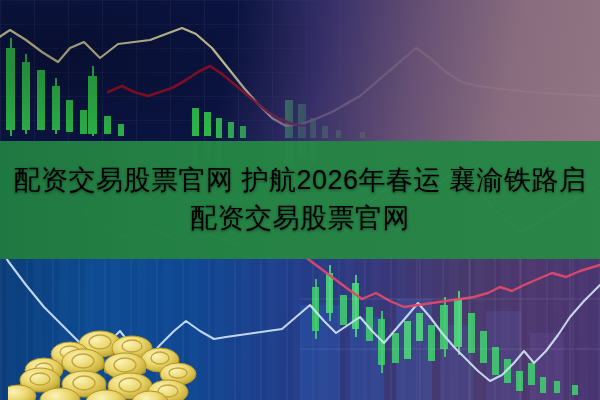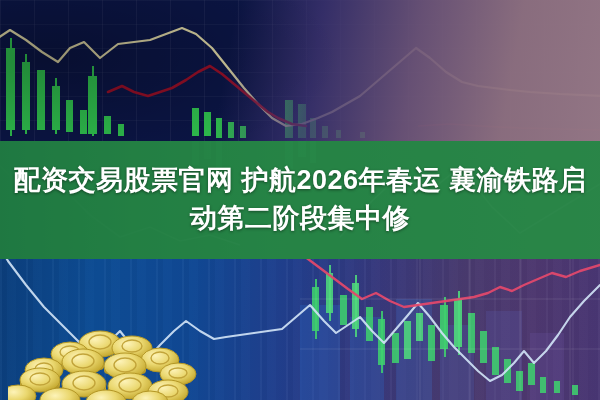--- a/index.html
+++ b/index.html
@@ -76,23 +76,23 @@
     position: absolute;
     left: 0; top: 0;
     width: 600px; height: 118px;
     display: flex;
     flex-direction: column;
     align-items: center;
     justify-content: center;
     gap: 4px;
   }
   .title-line {
-    color: #ffffff;
+    color: #000000;
     font-size: 27px;
-    font-weight: 700;
+    font-weight: 400;
     line-height: 1.25;
     letter-spacing: .5px;
     text-shadow: 0 1px 3px rgba(0,0,0,.45);
     white-space: nowrap;
   }
 
   
   .panel-bottom {
     position: absolute;
     left: 0; top: 259px;
@@ -189,21 +189,21 @@
         <rect x="310" y="0" width="6" height="22" fill="#3fd06a"></rect>
       </g>
       <polyline points="-5,20 30,54 60,44 90,74 120,96 150,86 180,100 210,94 240,104" fill="none" stroke="#9fe0b4" stroke-width="1.6" opacity=".30"></polyline>
       <polyline points="340,96 372,60 400,34 430,50 460,26 492,66 520,92 556,70 605,40" fill="none" stroke="#bdf0cd" stroke-width="1.6" opacity=".28"></polyline>
     </svg>
     <div class="tint"></div>
     <div class="veil"></div>
 
     <div class="title-wrap">
       <div class="title-line">配资交易股票官网 护航2026年春运 襄渝铁路启</div>
-      <div class="title-line">动第二阶段集中修</div>
+      <div class="title-line">配资交易股票官网</div>
     </div>
   </div>
 
   <div class="panel-bottom">
     <div class="bottom-grad"></div>
     <div class="bottom-streaks"></div>
 
     <svg class="layer" viewBox="0 0 600 141" preserveAspectRatio="none">
 
       <g opacity=".26">

